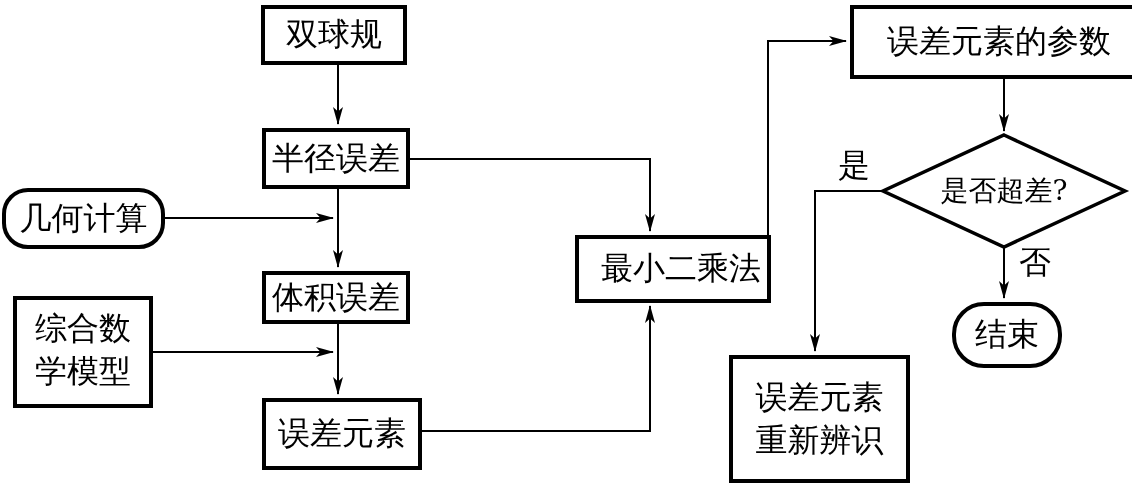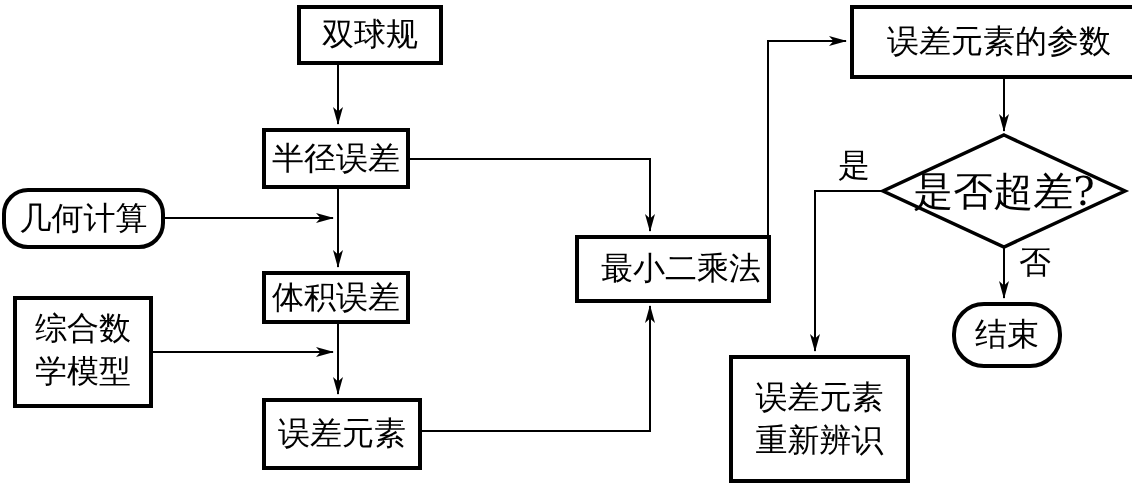--- a/index.html
+++ b/index.html
@@ -36,21 +36,21 @@
     font-size: 32px;
     line-height: 1.35;
     white-space: nowrap;
   }
   .diamond-label {
     position: absolute;
     display: flex;
     align-items: center;
     justify-content: center;
     text-align: center;
-    font-size: 40px;
+    font-size: 28px;
     white-space: nowrap;
   }
   .edge-label {
     position: absolute;
     font-size: 32px;
     line-height: 1;
     white-space: nowrap;
   }
 </style>
 </head>
@@ -75,21 +75,21 @@
       <path d="M422 431 L650 431 L650 306" marker-end="url(#arrow)"></path>
       <path d="M748 268 L768 268 L768 41 L846 41" marker-end="url(#arrow)"></path>
       <path d="M1004 78 L1004 131" marker-end="url(#arrow)"></path>
       <path d="M883 191 L815 191 L815 351" marker-end="url(#arrow)"></path>
       <path d="M1004 247 L1004 298" marker-end="url(#arrow)"></path>
     </g>
 
     <polygon points="1004,135 1125,191 1004,247 883,191" fill="#ffffff" stroke="#000" stroke-width="3.5"></polygon>
   </svg>
 
-  <div class="flow-box" style="left:261px; top:5px; width:146px; height:60px;margin-left:36px;">
+  <div class="flow-box" style="left:261px; top:5px; width:146px; height:60px;">
     <span>双球规</span>
   </div>
 
   <div class="flow-box" style="left:262px; top:128px; width:148px; height:61px;">
     <span>半径误差</span>
   </div>
 
   <div class="flow-box" style="left:2px; top:188px; width:163px; height:61px;border-radius:26px;">
     <span>几何计算</span>
   </div>

